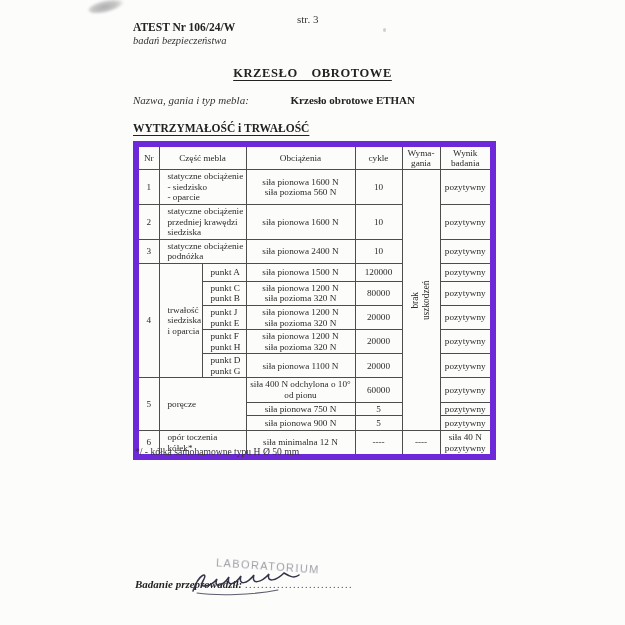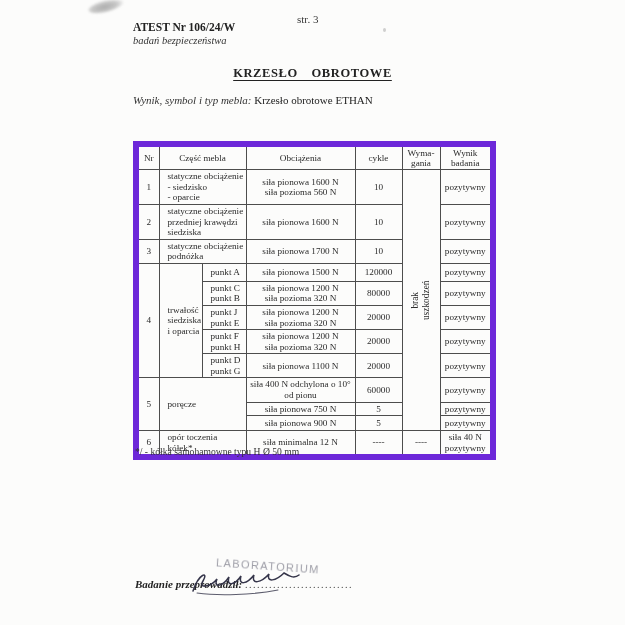--- a/index.html
+++ b/index.html
@@ -34,21 +34,21 @@
 
   #doc-title{
     left:0;top:66px;width:625px;text-align:center;
     font-weight:bold;font-size:12.5px;letter-spacing:.6px;word-spacing:10px;
     color:#222;
   }
   #doc-title span{text-decoration:underline;text-underline-offset:3px;}
 
   #name-line{left:133px;top:94px;font-size:11px;}
   #name-label{font-style:italic;color:#333;}
-  #name-value{font-weight:normal;color:#222;}
+  #name-value{font-weight:bold;color:#222;margin-left:39px;}
 
   #section-title{
     left:133px;top:122px;font-weight:bold;font-size:11.5px;color:#222;
   }
   #section-title span{text-decoration:underline;text-underline-offset:3px;}
 
   
   #tbl-wrap{left:133px;top:141px;}
   table.t{
     border-collapse:collapse;
@@ -110,24 +110,27 @@
   <div id="atest-block" class="abs">
     <div id="atest-title">ATEST Nr 106/24/W</div>
     <div id="atest-subtitle">badań bezpieczeństwa</div>
   </div>
 
   <div id="doc-title" class="abs">
     <span>KRZESŁO OBROTOWE</span>
   </div>
 
   <div id="name-line" class="abs">
-    <span id="name-label">Wynik, symbol i typ mebla:</span>
+    <span id="name-label">Nazwa, gania i typ mebla:</span>
     <span id="name-value">Krzesło obrotowe ETHAN</span>
   </div>
 
+  <div id="section-title" class="abs">
+    <span>WYTRZYMAŁOŚĆ i TRWAŁOŚĆ</span>
+  </div>
 
   <div id="tbl-wrap" class="abs">
     <table class="t">
       <colgroup>
         <col style="width:23px">
           <col style="width:43px">
           <col style="width:44px">
         <col style="width:109px">
           <col style="width:47px">
           <col style="width:38px">
@@ -167,21 +170,21 @@
 siedziska</td>
           <td>siła pionowa 1600 N</td>
           <td>10</td>
           <td>pozytywny</td>
         </tr>
 
         <tr style="height:22px">
           <td>3</td>
           <td colspan="2" class="l">statyczne obciążenie
 podnóżka</td>
-          <td>siła pionowa 1700 N</td>
+          <td>siła pionowa 2400 N</td>
           <td>10</td>
           <td>pozytywny</td>
         </tr>
 
         <tr style="height:18px">
           <td rowspan="5">4</td>
           <td rowspan="5" class="l">trwałość
 siedziska
 i oparcia</td>
           <td class="l">punkt A</td>

